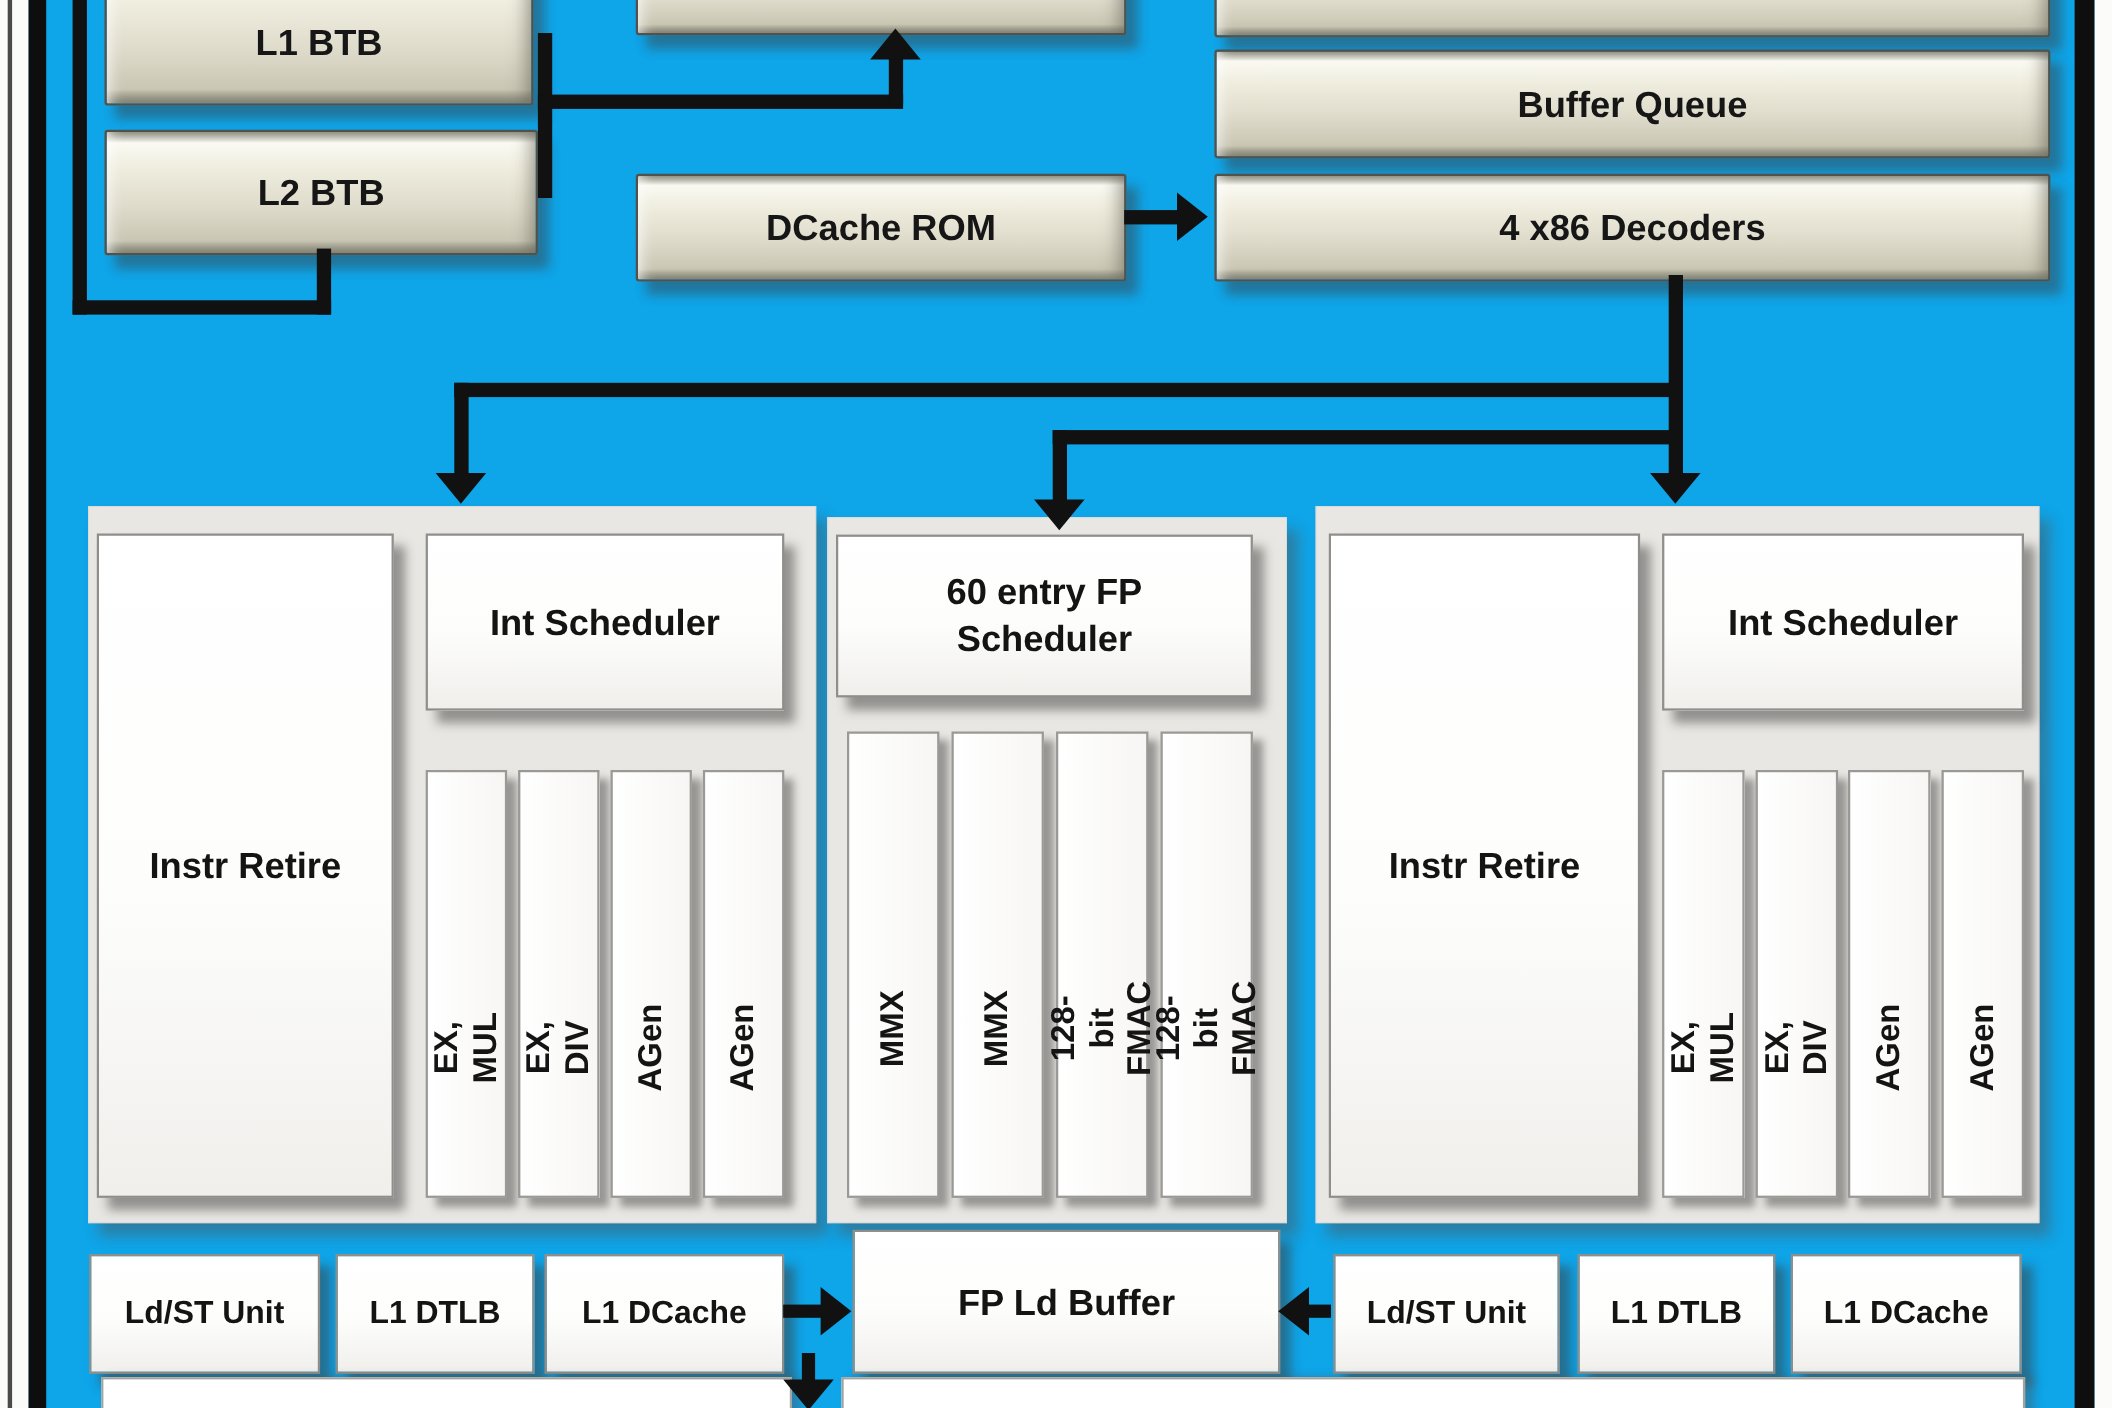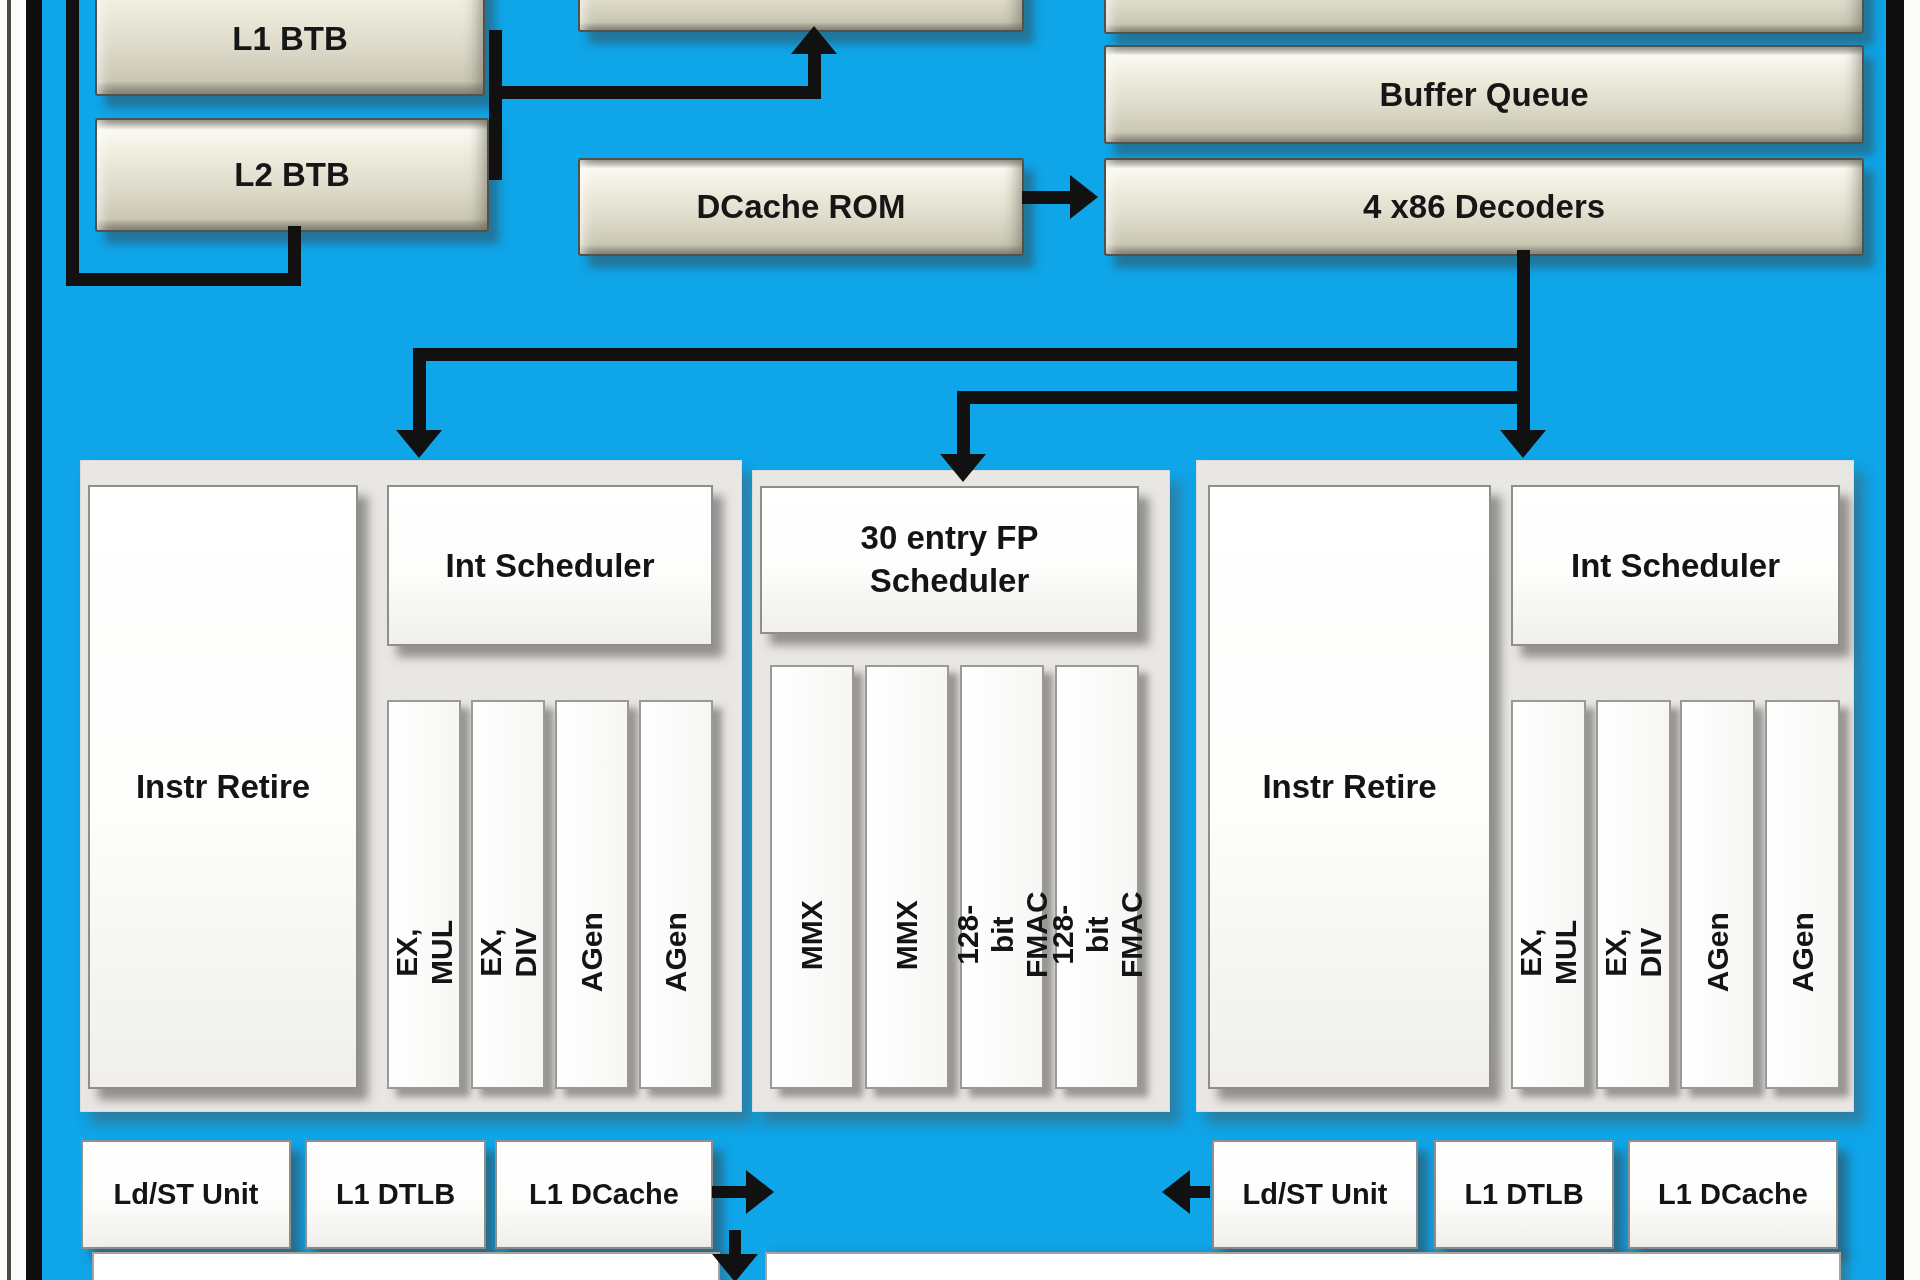--- a/index.html
+++ b/index.html
@@ -202,21 +202,21 @@
     <span class="vtxt">EX, DIV</span>
   </div>
   <div class="abs pipe lp3">
     <span class="vtxt">AGen</span>
   </div>
   <div class="abs pipe lp4">
     <span class="vtxt">AGen</span>
   </div>
 
   <div class="abs blk-white fp-sched">
-    <span class="two-line">30 entry FP
+    <span class="two-line">60 entry FP
 Scheduler</span>
   </div>
   <div class="abs pipe fp1">
     <span class="vtxt">MMX</span>
   </div>
   <div class="abs pipe fp2">
     <span class="vtxt">MMX</span>
   </div>
   <div class="abs pipe fp3">
     <span class="vtxt">128-bit
@@ -252,20 +252,23 @@
   <div class="abs blk-white dtlb-l">
     <span>L1 DTLB</span>
   </div>
   <div class="abs blk-white dcache-l">
     <span>L1 DCache</span>
   </div>
 
   <div class="abs line buf-arrow-shaft-l"></div>
   <div class="abs tri tri-right buf-arrow-head-l"></div>
 
+  <div class="abs blk-white fpbuf">
+    <span>FP Ld Buffer</span>
+  </div>
 
   <div class="abs tri tri-left buf-arrow-head-r"></div>
   <div class="abs line buf-arrow-shaft-r"></div>
 
   <div class="abs blk-white ldst-r">
     <span>Ld/ST Unit</span>
   </div>
   <div class="abs blk-white dtlb-r">
     <span>L1 DTLB</span>
   </div>

